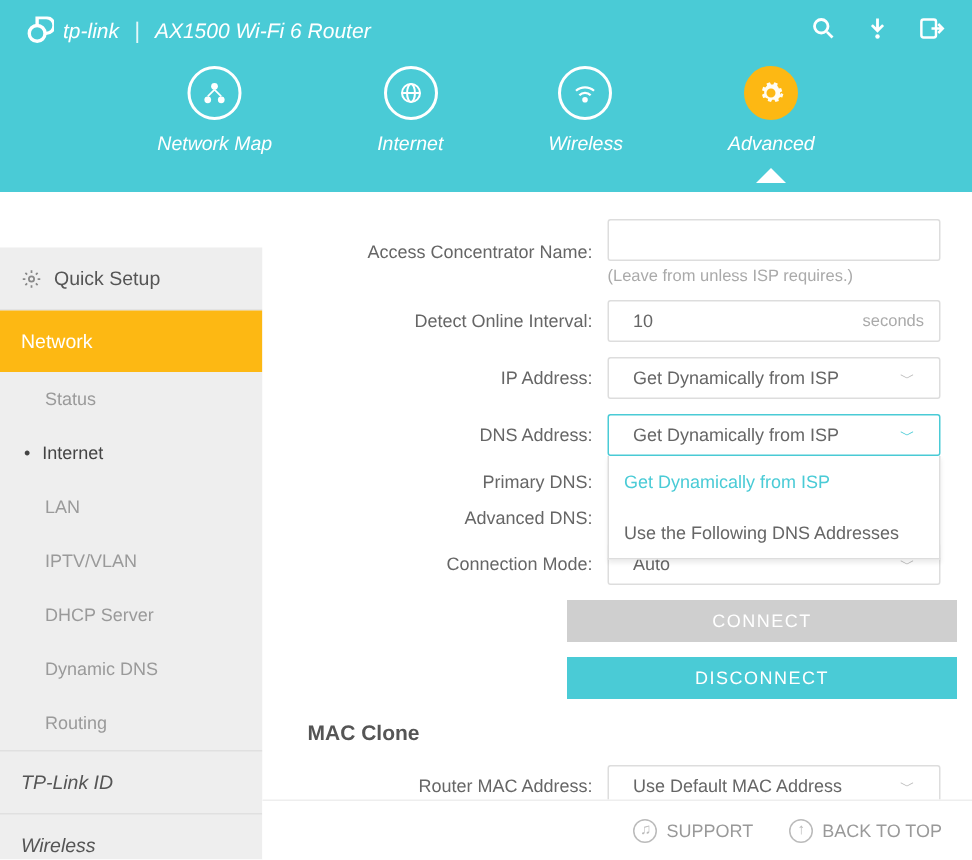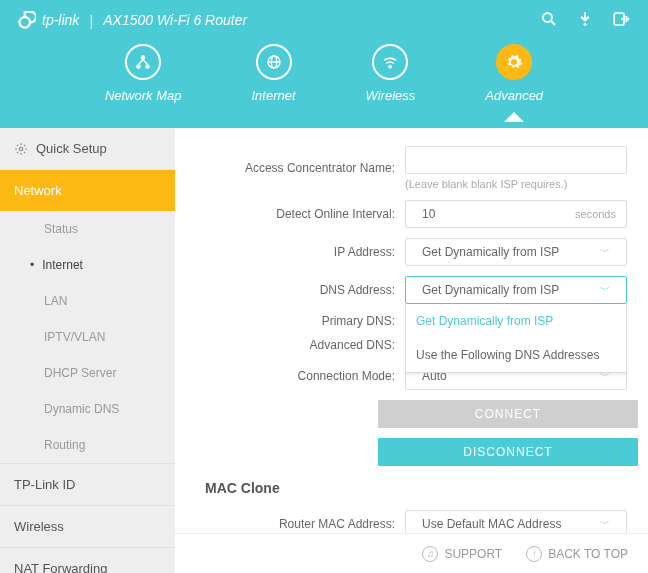--- a/index.html
+++ b/index.html
@@ -15,28 +15,28 @@
 .header-icons span { cursor: pointer; }
 
 .topnav { display: flex; justify-content: center; gap: 70px; margin-top: 4px; }
 .topnav-item { display: flex; flex-direction: column; align-items: center; gap: 8px; color: #fff; font-size: 13px; cursor: pointer; position: relative; }
 .topnav-circle { width: 36px; height: 36px; border: 2px solid #fff; border-radius: 50%; display: flex; align-items: center; justify-content: center; }
 .topnav-item.active .topnav-circle { background: #fdb813; border-color: #fdb813; }
 .topnav-item.active::after { content: ''; position: absolute; bottom: -19px; left: 50%; transform: translateX(-50%); border-left: 10px solid transparent; border-right: 10px solid transparent; border-bottom: 10px solid #fff; }
 
 .body { display: flex; height: calc(573px - 128px); }
 
-.sidebar { width: 175px; background: #eeeeee; font-size: 13px; color: #777; overflow: hidden; }
+.sidebar { width: 175px; background: #eeeeee; font-size: 13px; color: #777; overflow: hidden; margin-top: 37px; }
 .sidebar .grp-title { display: flex; align-items: center; gap: 8px; padding: 13px 14px; color: #555; cursor: pointer; }
 .sidebar .grp-title.quick { border-bottom: 1px solid #e3e3e3; }
 .sidebar .grp-title.active { background: #fdb813; color: #fff; }
-.sidebar .sub { padding: 11px 10px 11px 44px; cursor: pointer; color: #9a9a9a; font-size: 12px; }
+.sidebar .sub { padding: 11px 10px 11px 30px; cursor: pointer; color: #9a9a9a; font-size: 12px; }
 .sidebar .sub.active { color: #444; }
 .sidebar .sub.active::before { content: '\2022'; color: #444; margin-right: 8px; margin-left: -14px; }
-.sidebar .divider-item { padding: 13px 14px; border-top: 1px solid #e0e0e0; color: #555; cursor: pointer; }
+.sidebar .divider-item { padding: 13px 14px; border-top: 1px solid #e0e0e0; color: #555; cursor: pointer; font-style: italic; }
 
 .main { flex: 1; background: #fff; overflow: hidden; position: relative; padding: 18px 10px 0 10px; }
 .form-row { display: flex; align-items: center; margin-bottom: 10px; }
 .form-label { width: 220px; text-align: right; padding-right: 10px; font-size: 12px; color: #666; }
 .form-control { flex: 1; position: relative; }
 .input, .select { width: 100%; max-width: 222px; height: 28px; border: 1px solid #ddd; border-radius: 2px; font-size: 12px; color: #666; padding: 0 16px; display: flex; align-items: center; background: #fff; }
 .select { justify-content: space-between; cursor: pointer; }
 .select.open { border-color: #4acbd6; }
 .select .chev { color: #bbb; font-size: 10px; }
 .select.open .chev { color: #4acbd6; }
@@ -162,21 +162,21 @@
     <div class="divider-item">NAT Forwarding</div>
 
   </div>
 
   <div class="main">
 
     <div class="form-row">
       <div class="form-label">Access Concentrator Name:</div>
       <div class="form-control">
         <input class="input" value="" style="">
-        <div class="hint">(Leave blank blank ISP requires.)</div>
+        <div class="hint">(Leave from unless ISP requires.)</div>
       </div>
     </div>
 
     <div class="form-row">
       <div class="form-label">Detect Online Interval:</div>
       <div class="form-control">
         <div class="input suffix-unit">
           <span>10</span>
           <span class="unit-txt">seconds</span>
         </div>

